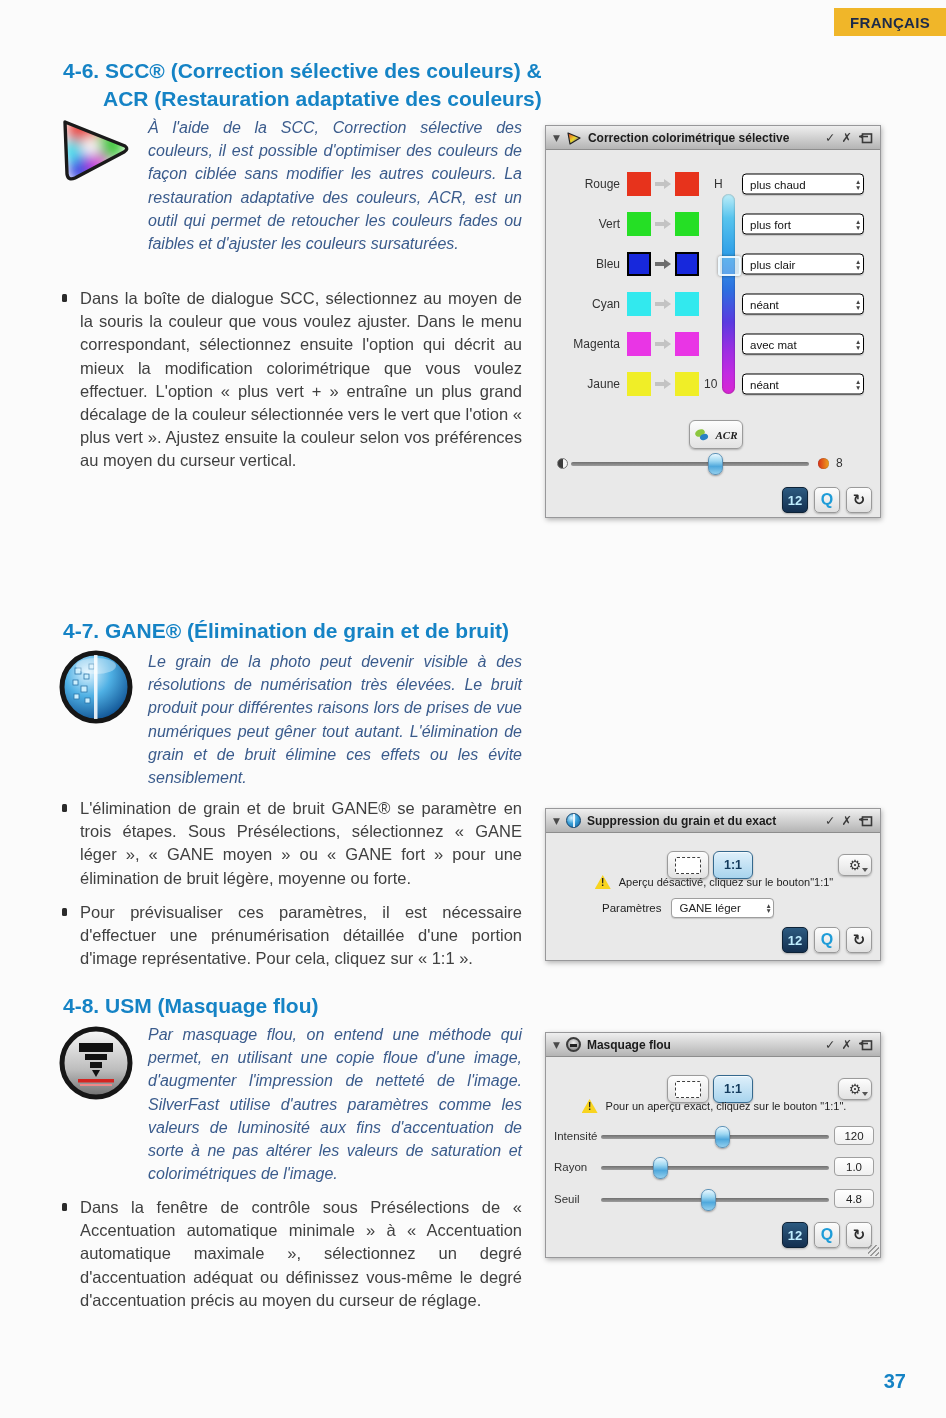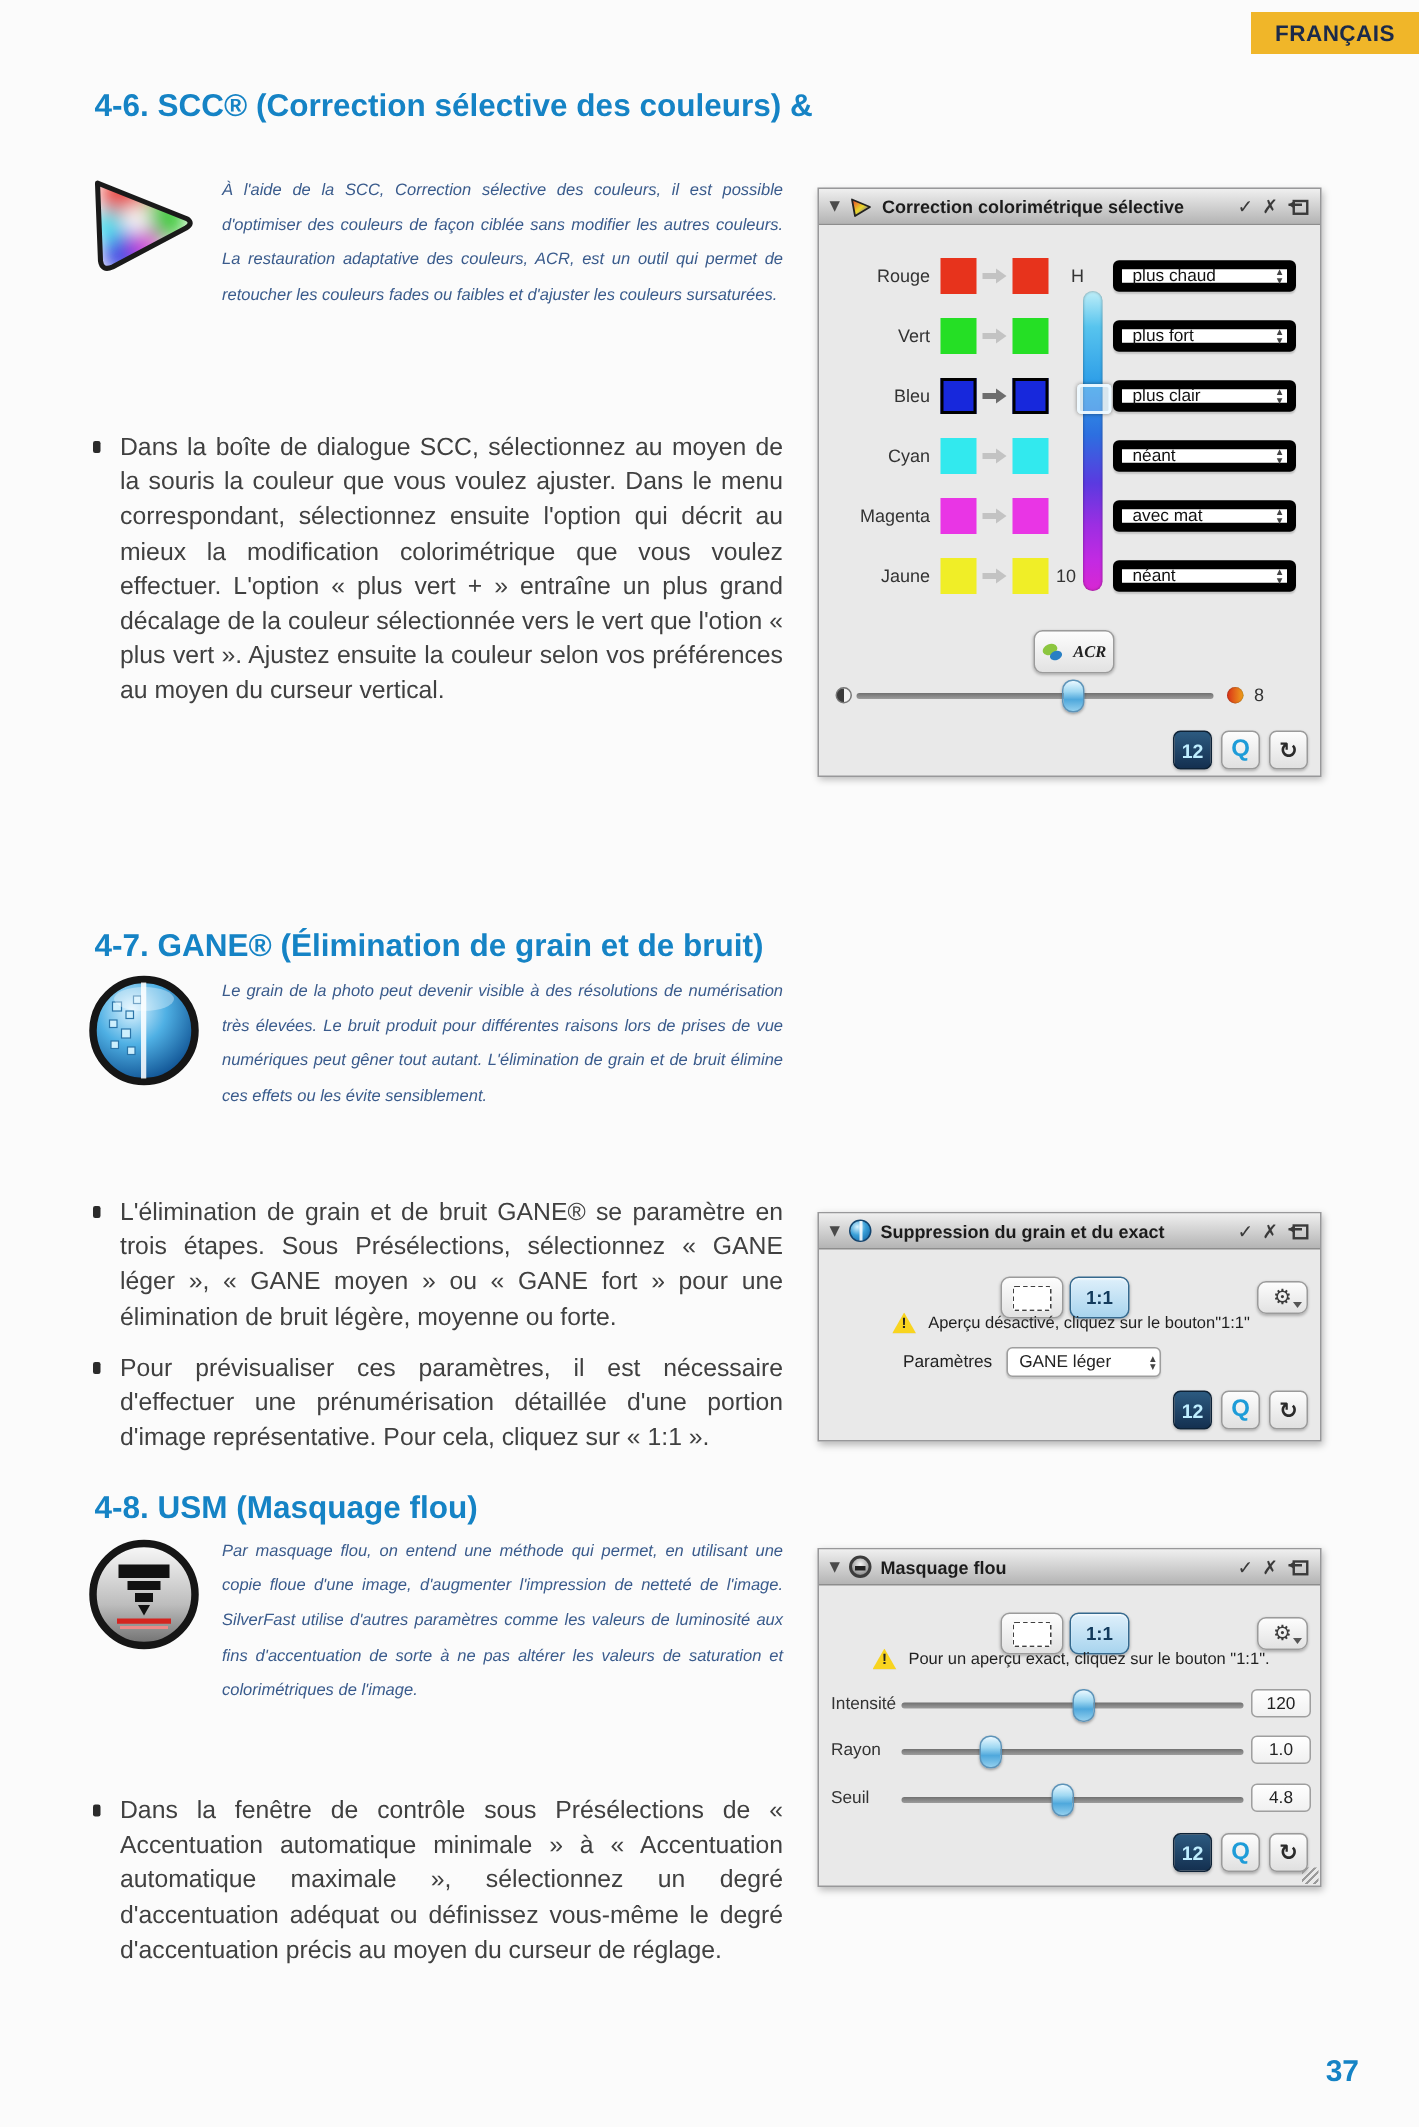--- a/index.html
+++ b/index.html
@@ -1,21 +1,21 @@
 <!DOCTYPE html>
 <html><head>
 <meta charset="utf-8">
 <style>
   html,body{margin:0;padding:0;}
   body{font-family:"Liberation Sans",sans-serif;background:#e0e0e0;}
   #page{position:relative;width:946px;height:1418px;background:#fbfbfb;overflow:hidden;margin:0 auto;}
 
   
   .h2{position:absolute;font-size:21px;font-weight:bold;color:#1583c5;line-height:26px;white-space:nowrap;}
-  .intro{position:absolute;font-style:italic;color:#3a5b8c;font-size:11px;line-height:23.2px;text-align:justify;}
+  .intro{position:absolute;font-style:italic;color:#3a5b8c;font-size:16px;line-height:23.2px;text-align:justify;}
   .bullet{position:absolute;display:flex;}
   .bullet .bm{flex:0 0 5px;width:5px;height:8px;background:#2b2b2b;border-radius:1.5px;margin:7px 13px 0 2px;}
   .bullet p{margin:0;color:#404040;font-size:16.5px;line-height:23.2px;text-align:justify;}
   .badge{position:absolute;top:8px;right:0;width:112px;height:28px;background:#f0b629;color:#1b2a4a;
          font-size:15px;font-weight:bold;display:flex;align-items:center;justify-content:center;letter-spacing:.3px;}
   .pagenum{position:absolute;top:1370px;right:40px;font-size:20px;font-weight:bold;color:#1583c5;}
   .bigicon{position:absolute;}
 
   
   .dialog{position:absolute;left:545px;width:336px;background:#e9e9e9;border:1px solid #98989a;
@@ -45,21 +45,21 @@
   .srow .lbl{flex:0 0 74px;text-align:right;padding-right:7px;font-size:12px;color:#333;}
   .sw{width:24px;height:24px;box-sizing:border-box;}
   .sw.sel{border:2px solid #000;}
   .barrow{width:16px;height:10px;position:relative;margin:0 4px;}
   .barrow .sh{position:absolute;left:0;top:3px;width:9px;height:4px;background:#c3c3c3;}
   .barrow .hd{position:absolute;right:0;top:0;width:0;height:0;border-left:7px solid #c3c3c3;
               border-top:5px solid transparent;border-bottom:5px solid transparent;}
   .barrow.dark .sh{background:#6d6d6d;}
   .barrow.dark .hd{border-left-color:#6d6d6d;}
   .ddown{position:absolute;left:196px;top:50%;transform:translateY(-50%);width:122px;height:21px;background:#fff;
-         border:6px solid #000000;border-radius:4px;display:flex;align-items:center;padding:0 3px 0 7px;
+         border:1px solid #000000;border-radius:4px;display:flex;align-items:center;padding:0 3px 0 7px;
          box-sizing:border-box;font-size:11.5px;color:#111;box-shadow:0 1px 1px rgba(0,0,0,.15);}
   .stepper{margin-left:auto;display:flex;flex-direction:column;align-items:center;line-height:5.5px;
            font-size:7.5px;color:#444;font-family:"DejaVu Sans",sans-serif;}
   .vslider{position:absolute;left:176px;top:68px;width:13px;height:200px;border-radius:7px;
      background:linear-gradient(180deg,#bfeef8 0%,#57c4ee 12%,#2f9fe8 30%,#2d6fe0 48%,#5a3ae0 64%,#9c2ee2 78%,#c32ae2 90%,#d827d2 100%);
      box-shadow:inset 0 0 2px rgba(0,0,0,.4);}
   .vhandle{position:absolute;left:-4px;top:62px;width:19px;height:16px;border:2px solid rgba(238,249,255,.95);
      background:rgba(185,225,248,.35);border-radius:3px;box-shadow:0 0 3px rgba(0,0,0,.45);}
   .huelab{position:absolute;font-size:12px;color:#333;}
 
@@ -123,20 +123,21 @@
         background:repeating-linear-gradient(135deg,transparent 0 2px,#9a9a9a 2px 3.5px);}
 </style>
 </head>
 <body>
 
 <div id="page">
 
   <div class="badge">FRANÇAIS</div>
 
   <div class="h2" style="left:63px;top:58px;">4-6. SCC® (Correction sélective des couleurs) &amp;</div>
+  <div class="h2" style="left:103px;top:86px;">ACR (Restauration adaptative des couleurs)</div>
 
   <svg class="bigicon" style="left:57px;top:116px;" width="76" height="70" viewBox="0 0 76 70">
     <defs>
       <clipPath id="triclip">
           <path d="M8 6 L68 30 Q72 33 67 36 L18 62 Q11 65 10 58 Z"></path>
         </clipPath>
       <filter id="blr">
           <feGaussianBlur stdDeviation="6"></feGaussianBlur>
         </filter>
     </defs>

